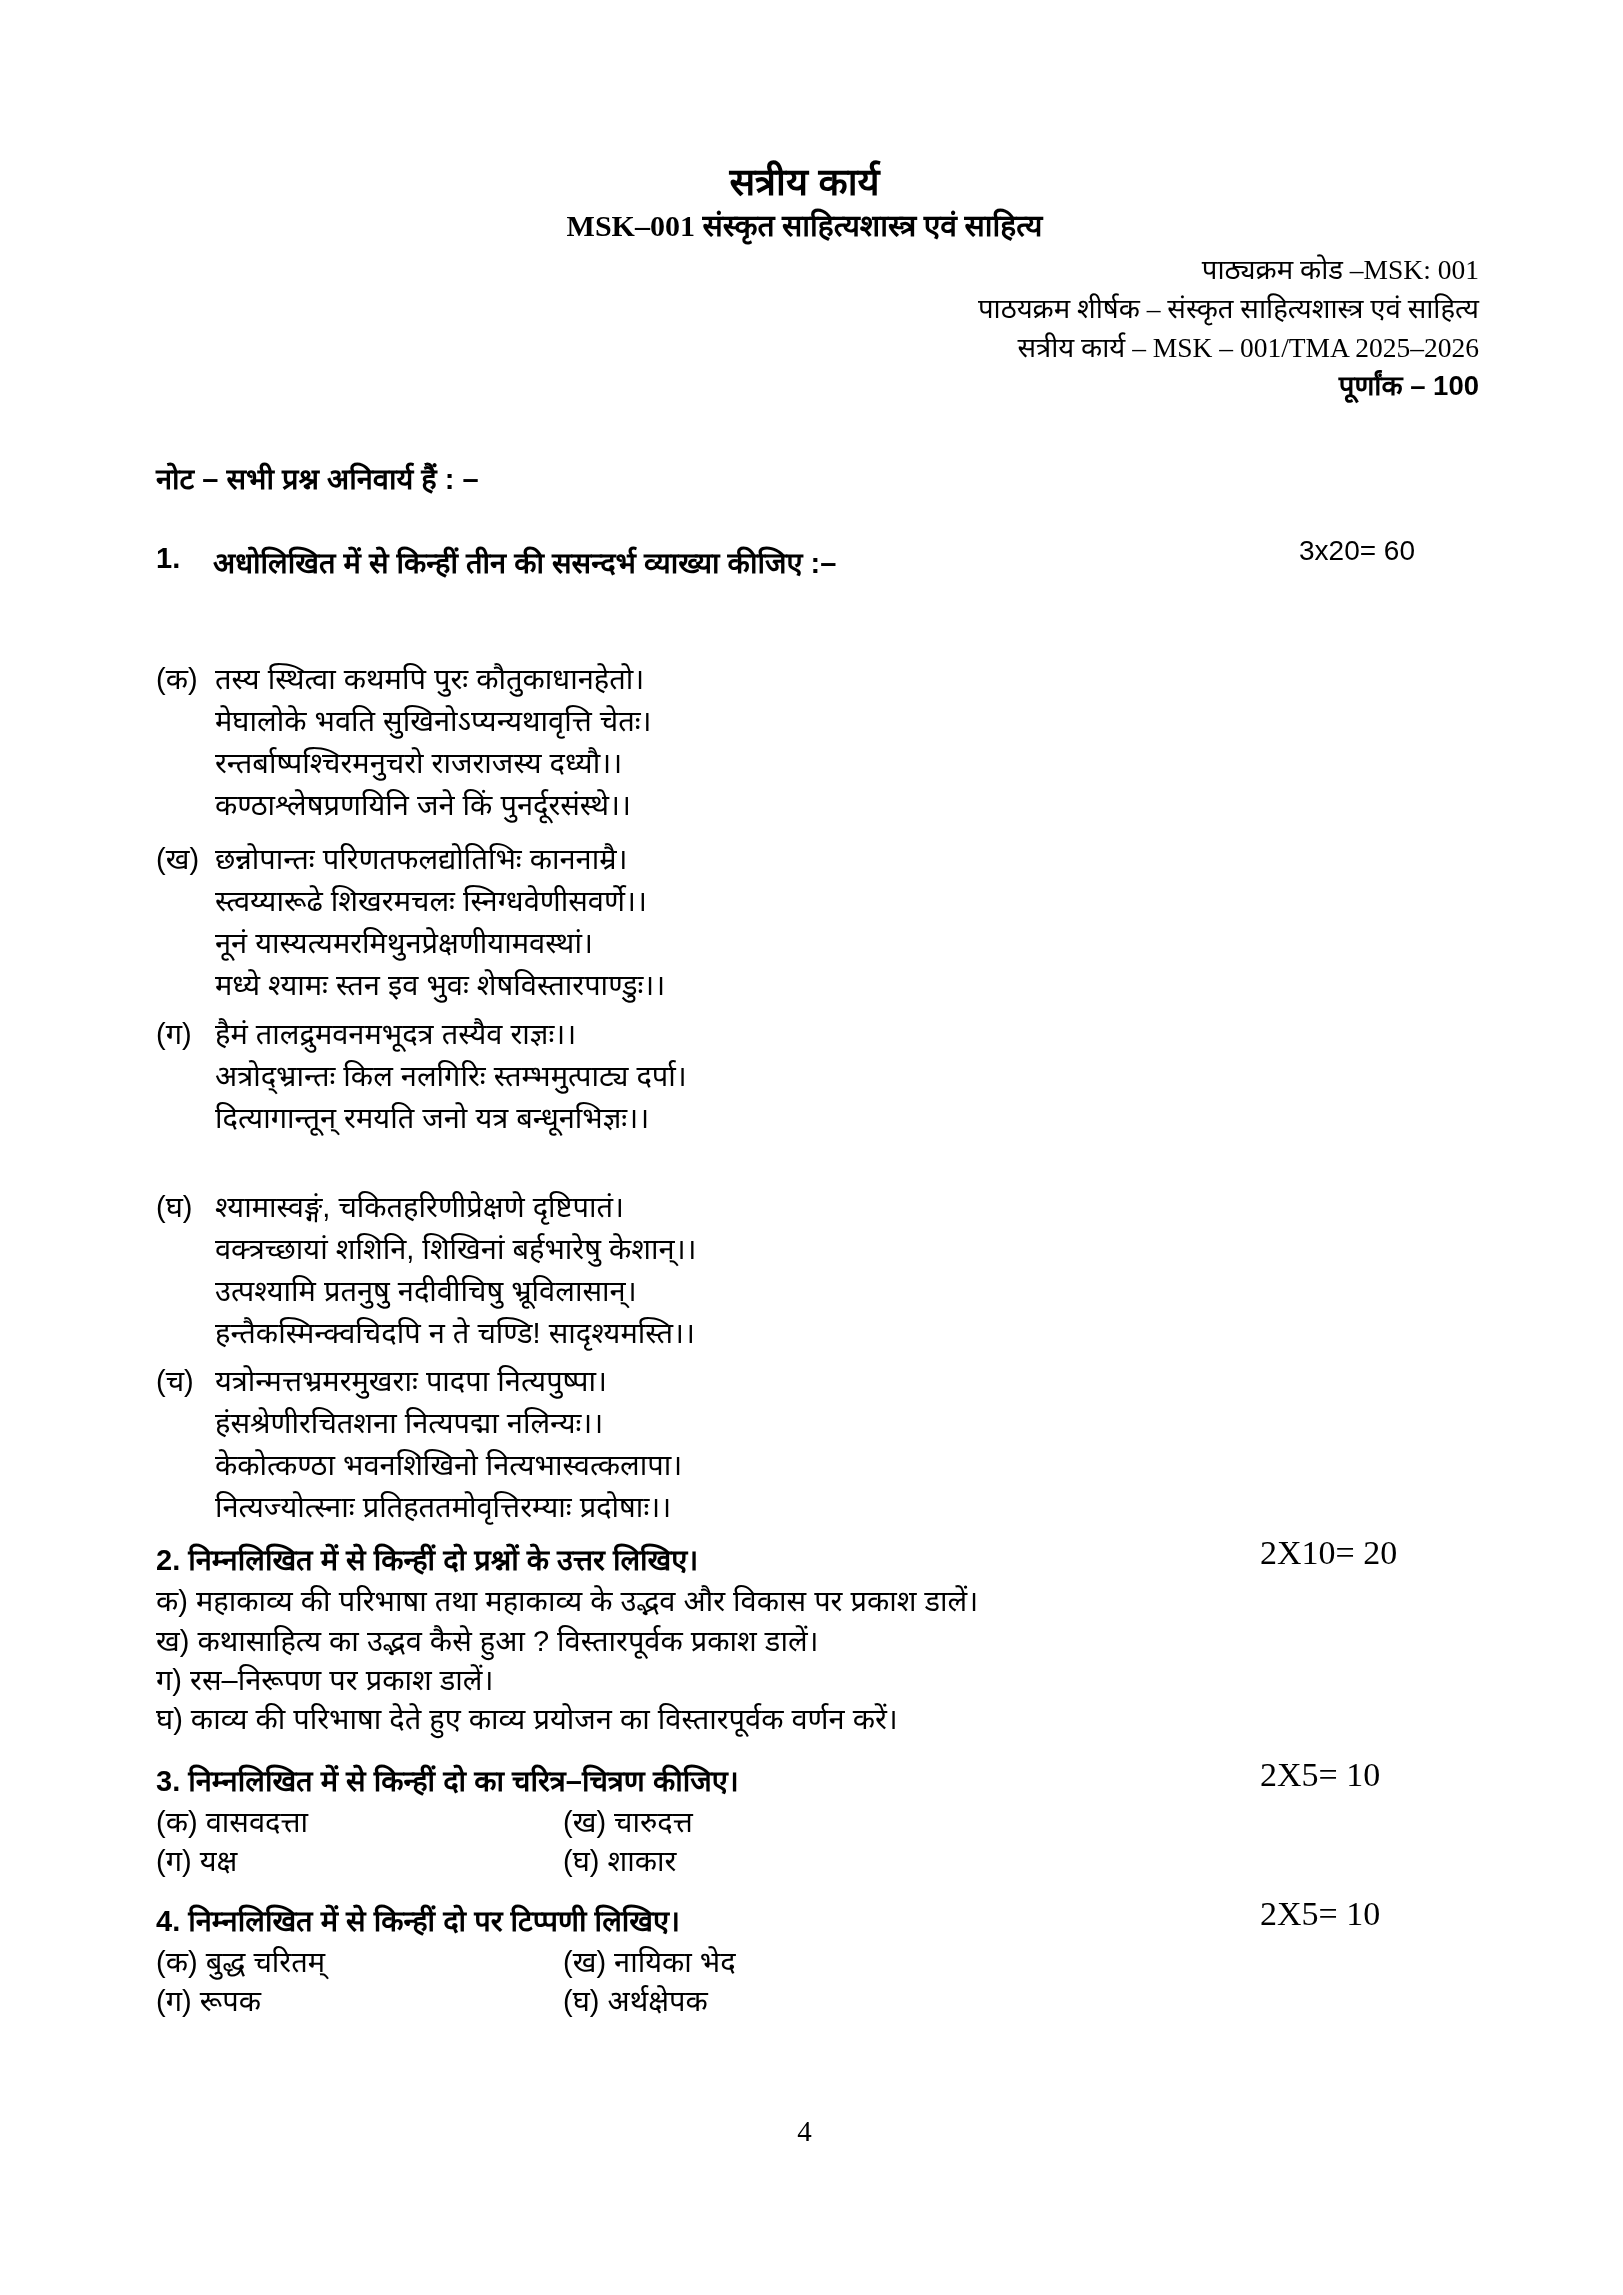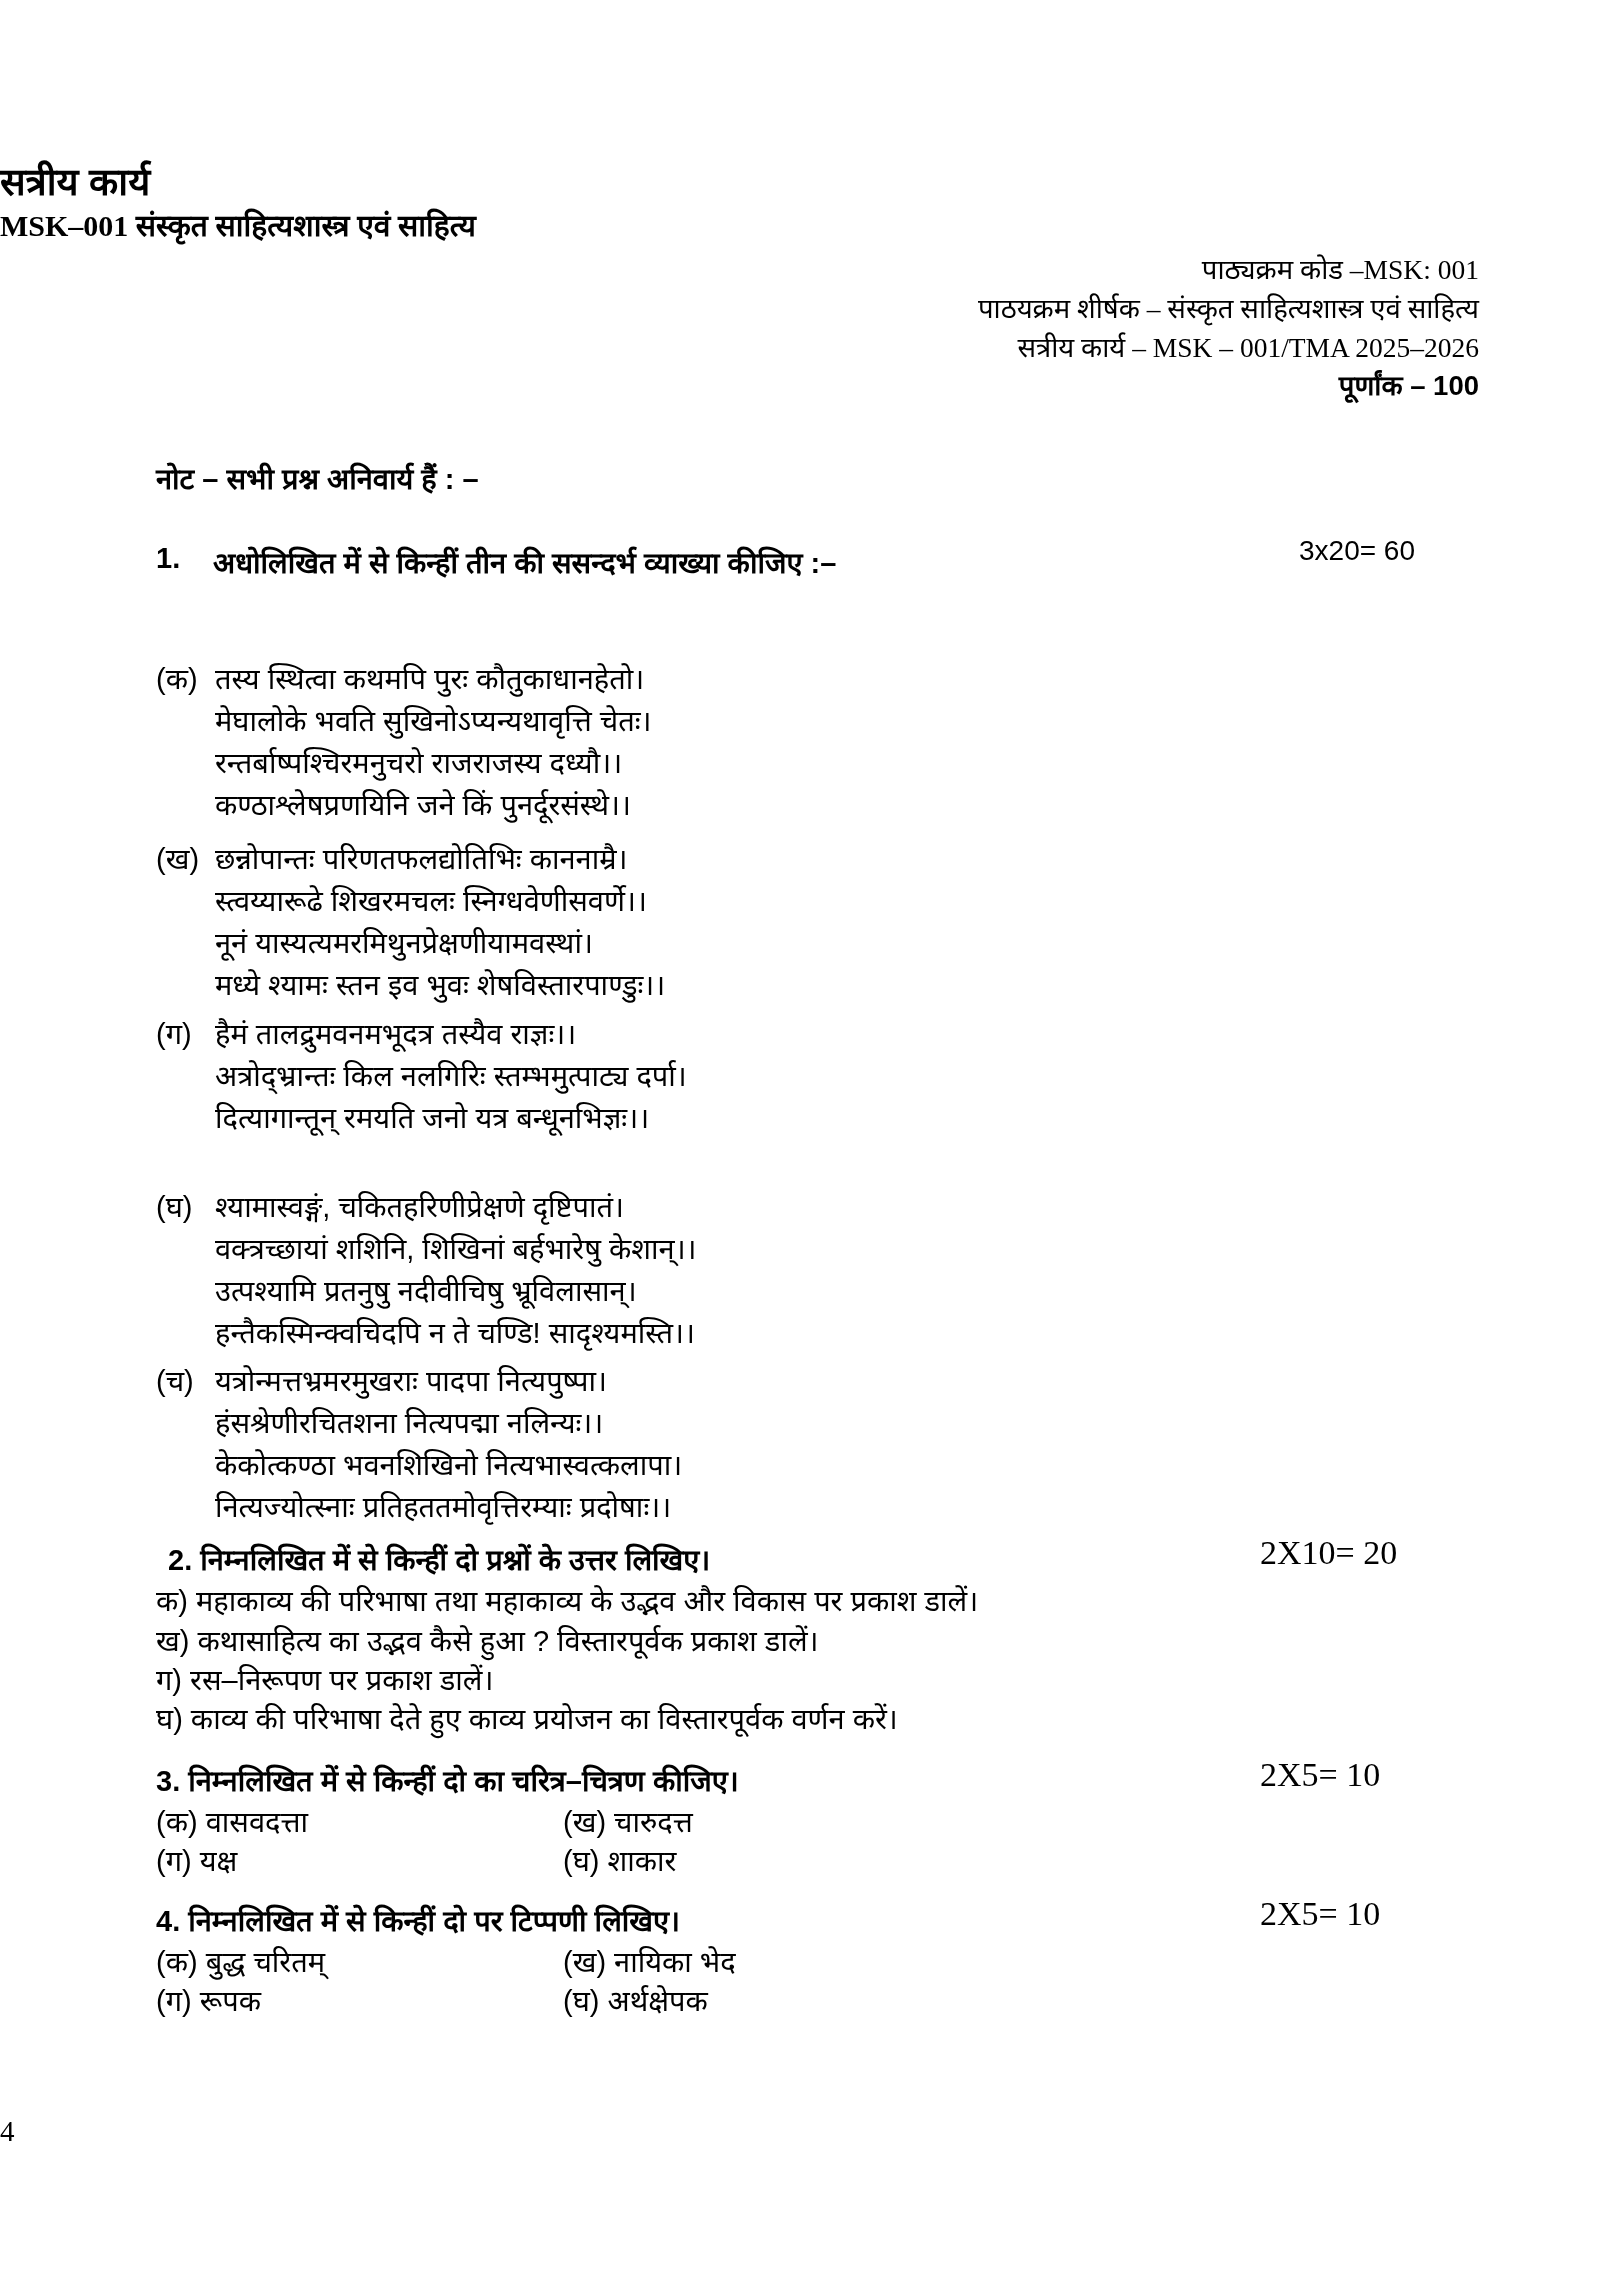--- a/index.html
+++ b/index.html
@@ -1,21 +1,21 @@
 <!DOCTYPE html>
 <html style="font-size:10.5px"><head>
   <meta charset="utf-8">
   <style>
     html, body { margin: 0; padding: 0; background: #ffffff; }
     body {
       width: 1623px; height: 2295px; position: relative; overflow: hidden;
       color: #000; font-family: "Liberation Sans", "DejaVu Sans", sans-serif;
     }
     .abs { position: absolute; white-space: nowrap; }
-    .center { left: 0; width: 1609px; }
+    .center { left: 0; width: 1609px; text-align: center; }
     .right { right: 144px; text-align: right; }
     .bold { font-weight: bold; }
     .title { top: 154px; font-size: 38px; font-weight: bold; }
     .subtitle { top: 204px; font-size: 30px; font-weight: bold; font-family: "Liberation Serif", "DejaVu Serif", serif; }
     .meta { font-size: 27.5px; font-family: "Liberation Serif", "DejaVu Serif", serif; }
     .note { left: 156px; top: 458px; font-size: 29px; font-weight: bold; }
     .q1-num { left: 156px; top: 542px; font-size: 29px; font-weight: bold; }
     .q1-text { left: 213px; top: 542px; font-size: 29px; font-weight: bold; }
     .marks-sans { font-size: 28px; font-family: Liberation Sans, sans-serif; }
     .marks-serif { font-size: 34px; font-family: "Liberation Serif", "DejaVu Serif", serif; margin-left: 28px; }
@@ -86,21 +86,21 @@
 <div class="verse-block" style="top:1360px;">
   <span class="verse-label">(च)</span>
   <div class="verse-lines">
     <div class="verse-line">यत्रोन्मत्तभ्रमरमुखराः पादपा नित्यपुष्पा।</div>
     <div class="verse-line">हंसश्रेणीरचितशना नित्यपद्मा नलिन्यः।।</div>
     <div class="verse-line">केकोत्कण्ठा भवनशिखिनो नित्यभास्वत्कलापा।</div>
     <div class="verse-line">नित्यज्योत्स्नाः प्रतिहततमोवृत्तिरम्याः प्रदोषाः।।</div>
   </div>
 </div>
 
-<div class="q-heading" style="top:1539px;margin-left:12px;">2. निम्नलिखित में से किन्हीं दो प्रश्नों के उत्तर लिखिए।</div>
+<div class="q-heading" style="top:1539px;">2. निम्नलिखित में से किन्हीं दो प्रश्नों के उत्तर लिखिए।</div>
 <div class="abs marks-serif" style="left:1232px; top:1534px;">2X10= 20</div>
 <div class="q-item" style="top:1580px;">क) महाकाव्य की परिभाषा तथा महाकाव्य के उद्भव और विकास पर प्रकाश डालें।</div>
 <div class="q-item" style="top:1620px;">ख) कथासाहित्य का उद्भव कैसे हुआ ? विस्तारपूर्वक प्रकाश डालें।</div>
 <div class="q-item" style="top:1659px;">ग) रस–निरूपण पर प्रकाश डालें।</div>
 <div class="q-item" style="top:1698px;">घ) काव्य की परिभाषा देते हुए काव्य प्रयोजन का विस्तारपूर्वक वर्णन करें।</div>
 
 <div class="q-heading" style="top:1760px;">3. निम्नलिखित में से किन्हीं दो का चरित्र–चित्रण कीजिए।</div>
 <div class="abs marks-serif" style="left:1232px; top:1756px;">2X5= 10</div>
 <div class="grid-item" style="left:156px; top:1801px;">(क) वासवदत्ता</div>
 <div class="grid-item" style="left:563px; top:1801px;">(ख) चारुदत्त</div>

